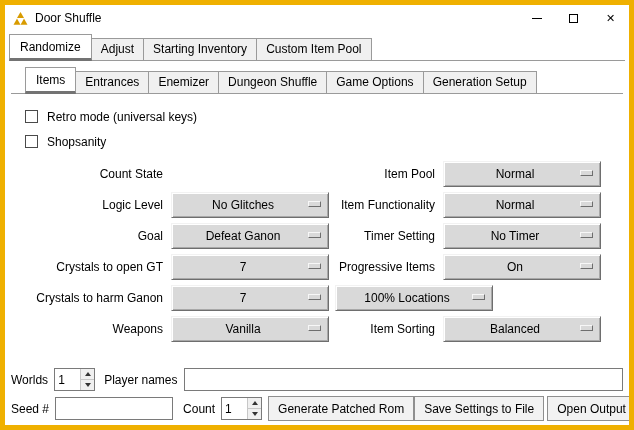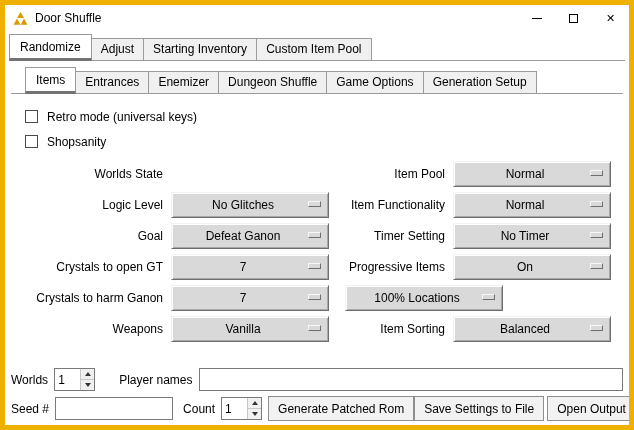--- a/index.html
+++ b/index.html
@@ -29,37 +29,37 @@
   .tabs-inner { padding-left:14px; }
 
   .inner-pane { flex:1; padding:10px 6px 0 8px; overflow:hidden; }
 
   .check-row { display:flex; align-items:center; height:25px; margin-left:6px; }
   .checkbox { width:13px; height:13px; border:1px solid #4a4a4a; background:#fff; margin-right:9px; flex:0 0 auto; }
   .check-label { white-space:nowrap; }
 
   .options { display:flex; margin-top:7px; }
   .opt-col { display:flex; flex-direction:column; }
-  .col-right { margin-left:16px; }
+  .col-right { margin-left:6px; }
   .opt-row { display:flex; align-items:center; height:26px; margin-bottom:5px; }
   .opt-label { text-align:right; padding-right:8px; white-space:nowrap; }
   .col-left .opt-label { width:152px; }
   .col-right .opt-label { width:108px; }
   .optmenu { width:158px; height:26px; background:#d9d9d9; position:relative; display:flex; align-items:center; justify-content:center;
              border:1px solid; border-color:#f2f2f2 #6e6e6e #6e6e6e #f2f2f2;
              box-shadow: inset 1px 1px 0 #ffffff, inset -1px -1px 0 #a8a8a8; cursor:default; }
   .opt-value { white-space:nowrap; padding-right:14px; }
   .opt-indicator { position:absolute; right:7px; top:50%; margin-top:-4px; width:13px; height:6px; background:#d9d9d9;
                    border:1px solid; border-color:#f7f7f7 #6e6e6e #6e6e6e #f7f7f7; }
 
   
   .bottom { flex:0 0 auto; padding:2px 2px 0 2px; }
   .bottom-row { display:flex; align-items:center; margin-top:5px; }
   .lbl { white-space:nowrap; margin-right:6px; }
-  .lbl-player { margin-left:24px; }
+  .lbl-player { margin-left:9px; }
   .lbl-count { margin-left:10px; }
   .entry { height:23px; border:1px solid #7a7a7a; background:#fff; padding:0 4px; font:inherit; outline:none; }
   .player-entry { flex:1; min-width:0; }
   .seed-entry { width:118px; }
   .spin { display:flex; height:23px; border:1px solid #7a7a7a; background:#fff; }
   .spin input { width:25px; border:none; outline:none; padding:0 3px; font:inherit; }
   .spin-arrows { display:flex; flex-direction:column; width:14px; border-left:1px solid #c7c7c7; }
   .spin-btn { flex:1; display:flex; align-items:center; justify-content:center; background:#f0f0f0; cursor:default; }
   .spin-btn + .spin-btn { border-top:1px solid #c7c7c7; }
   .tri-up { width:0; height:0; border-left:3px solid transparent; border-right:3px solid transparent; border-bottom:4px solid #333; }
@@ -124,21 +124,21 @@
         </div>
         <div class="check-row">
           <span class="checkbox"></span>
           <span class="check-label">Shopsanity</span>
         </div>
 
         <div class="options">
 
           <div class="opt-col col-left">
             <div class="opt-row">
-              <span class="opt-label">Worlds State</span>
+              <span class="opt-label">Count State</span>
             </div>
             <div class="opt-row">
               <span class="opt-label">Logic Level</span>
               <div class="optmenu">
                 <span class="opt-value">No Glitches</span>
                 <span class="opt-indicator"></span>
               </div>
             </div>
             <div class="opt-row">
               <span class="opt-label">Goal</span>

